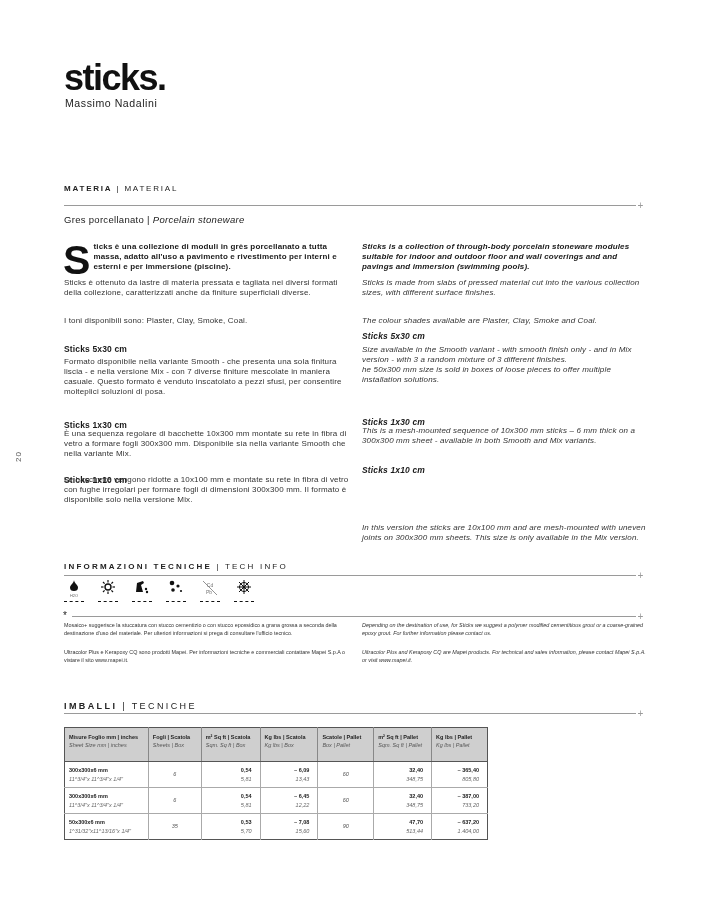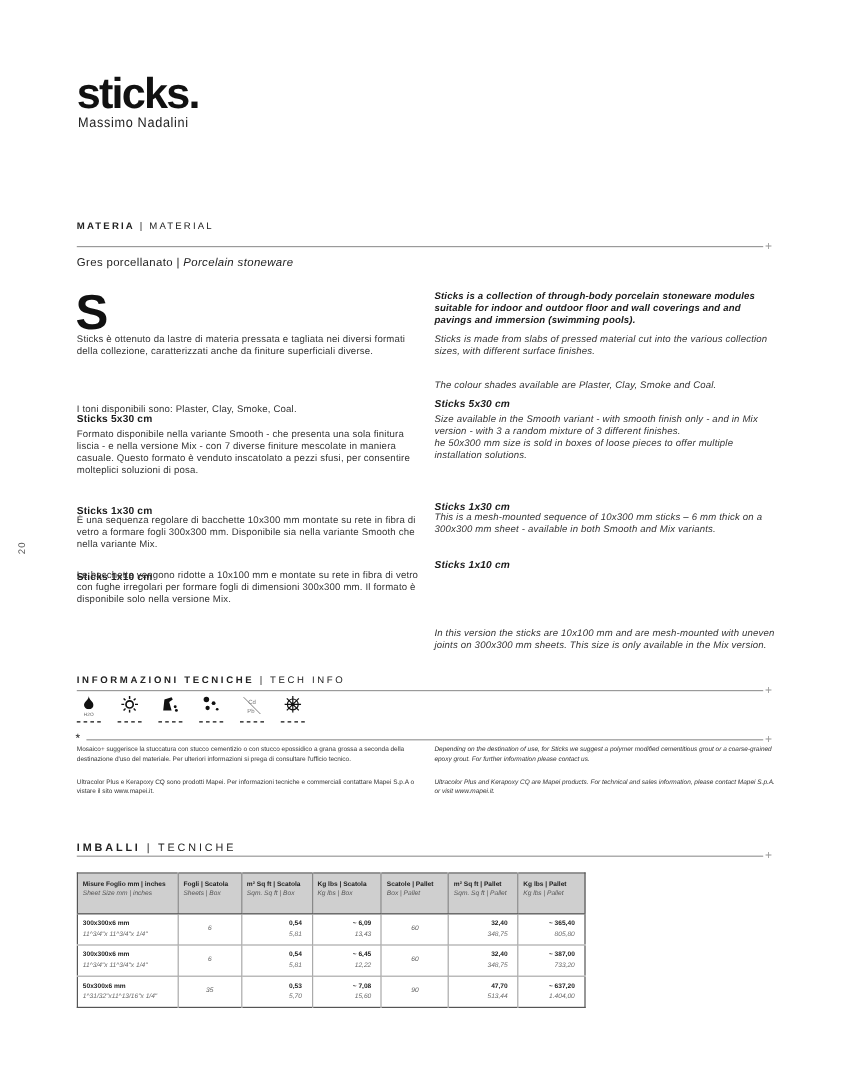--- a/index.html
+++ b/index.html
@@ -61,23 +61,24 @@
 <div class="rule" style="top:205px; width:572px;"></div>
 <div class="plus" style="left:636px; top:201px;">+</div>
 
 <div class="subtitle cond">
   <span>Gres porcellanato</span> | <i>Porcelain stoneware</i>
 </div>
 
 <div class="col left cond">
   <div class="para" style="top:242px;">
     <span class="dropcap">S</span>
+    <span class="lead">ticks è una collezione di moduli in grès porcellanato a tutta massa, adatto all'uso a pavimento e rivestimento per interni e esterni e per immersione (piscine).</span>
   </div>
   <div class="para" style="top:278px;">Sticks è ottenuto da lastre di materia pressata e tagliata nei diversi formati della collezione, caratterizzati anche da finiture superficiali diverse.</div>
-  <div class="para" style="top:316px;margin-top:20px;">I toni disponibili sono: Plaster, Clay, Smoke, Coal.</div>
+  <div class="para" style="top:316px;">I toni disponibili sono: Plaster, Clay, Smoke, Coal.</div>
 
   <div class="para h" style="top:344px;">Sticks 5x30 cm</div>
   <div class="para" style="top:357px;">Formato disponibile nella variante Smooth - che presenta una sola finitura liscia - e nella versione Mix - con 7 diverse finiture mescolate in maniera casuale. Questo formato è venduto inscatolato a pezzi sfusi, per consentire molteplici soluzioni di posa.</div>
 
   <div class="para h" style="top:420px;">Sticks 1x30 cm</div>
   <div class="para" style="top:429px;">È una sequenza regolare di bacchette 10x300 mm montate su rete in fibra di vetro a formare fogli 300x300 mm. Disponibile sia nella variante Smooth che nella variante Mix.</div>
 
   <div class="para h" style="top:475px;">Sticks 1x10 cm</div>
   <div class="para" style="top:475px;">Le bacchette vengono ridotte a 10x100 mm e montate su rete in fibra di vetro con fughe irregolari per formare fogli di dimensioni 300x300 mm. Il formato è disponibile solo nella versione Mix.</div>
 </div>

